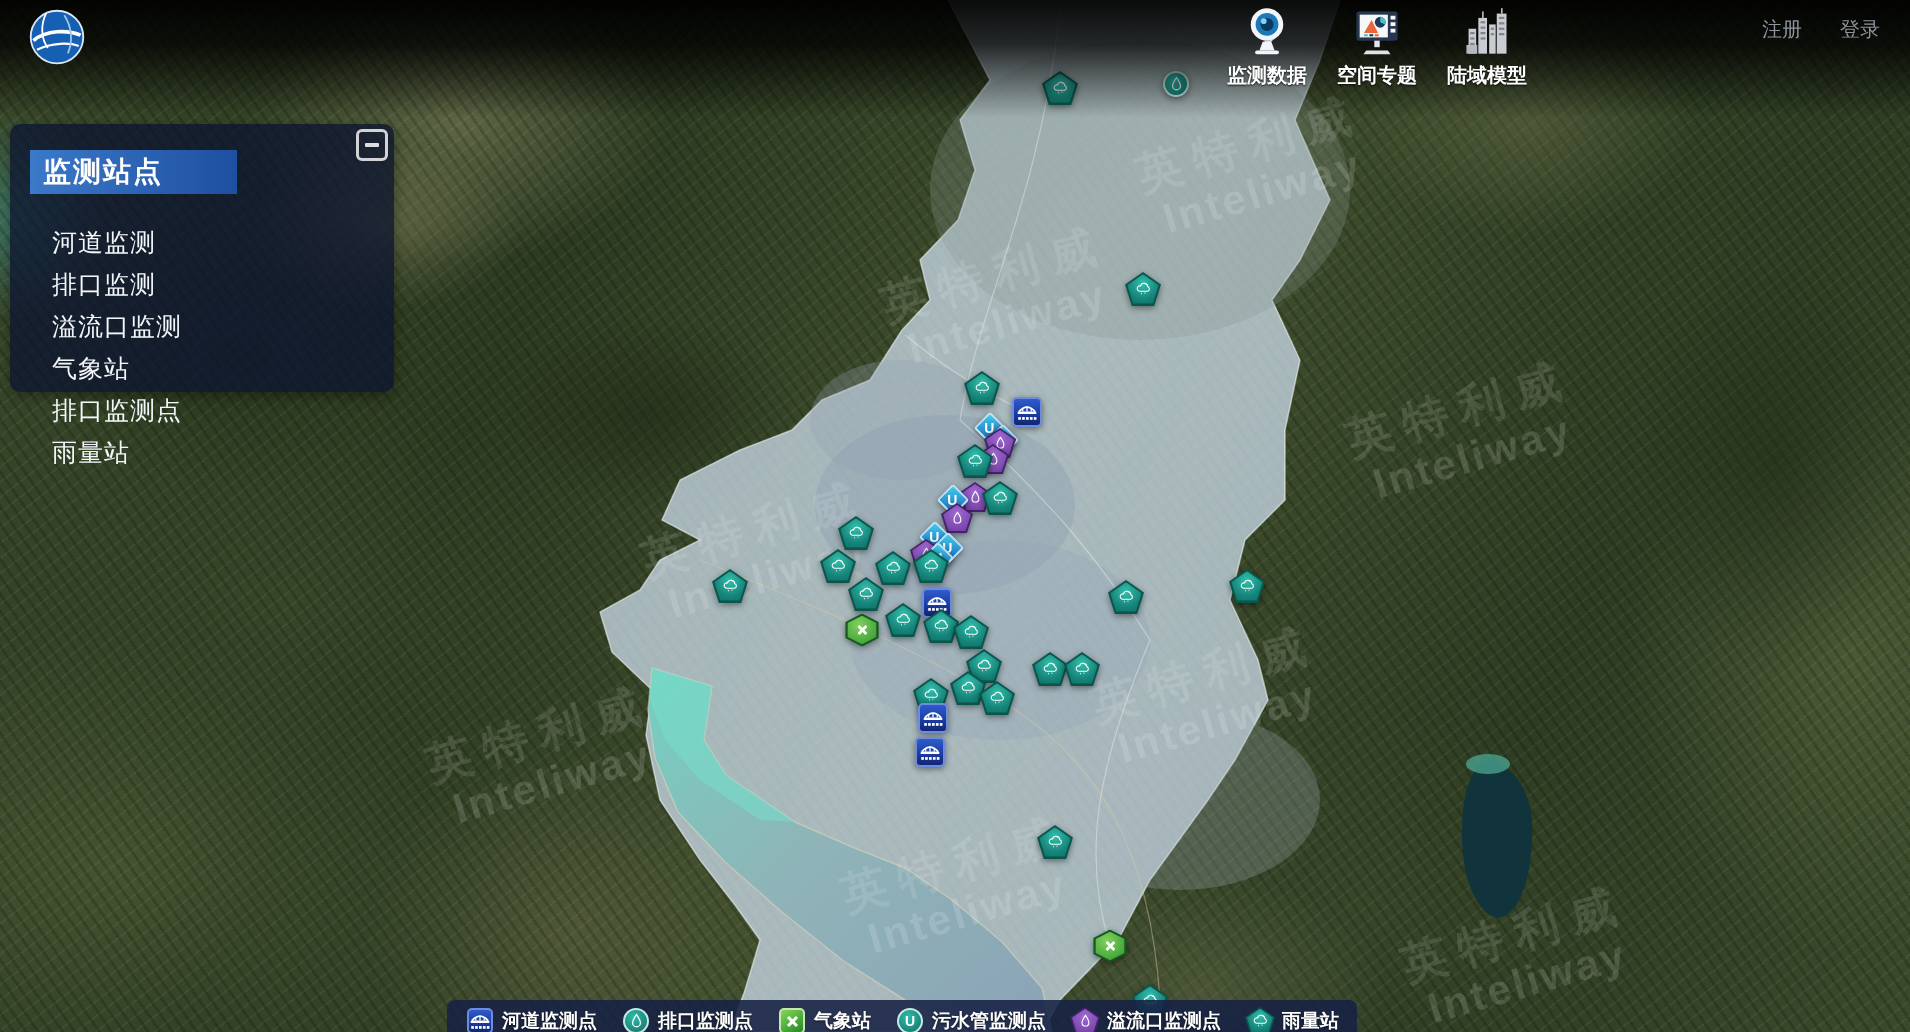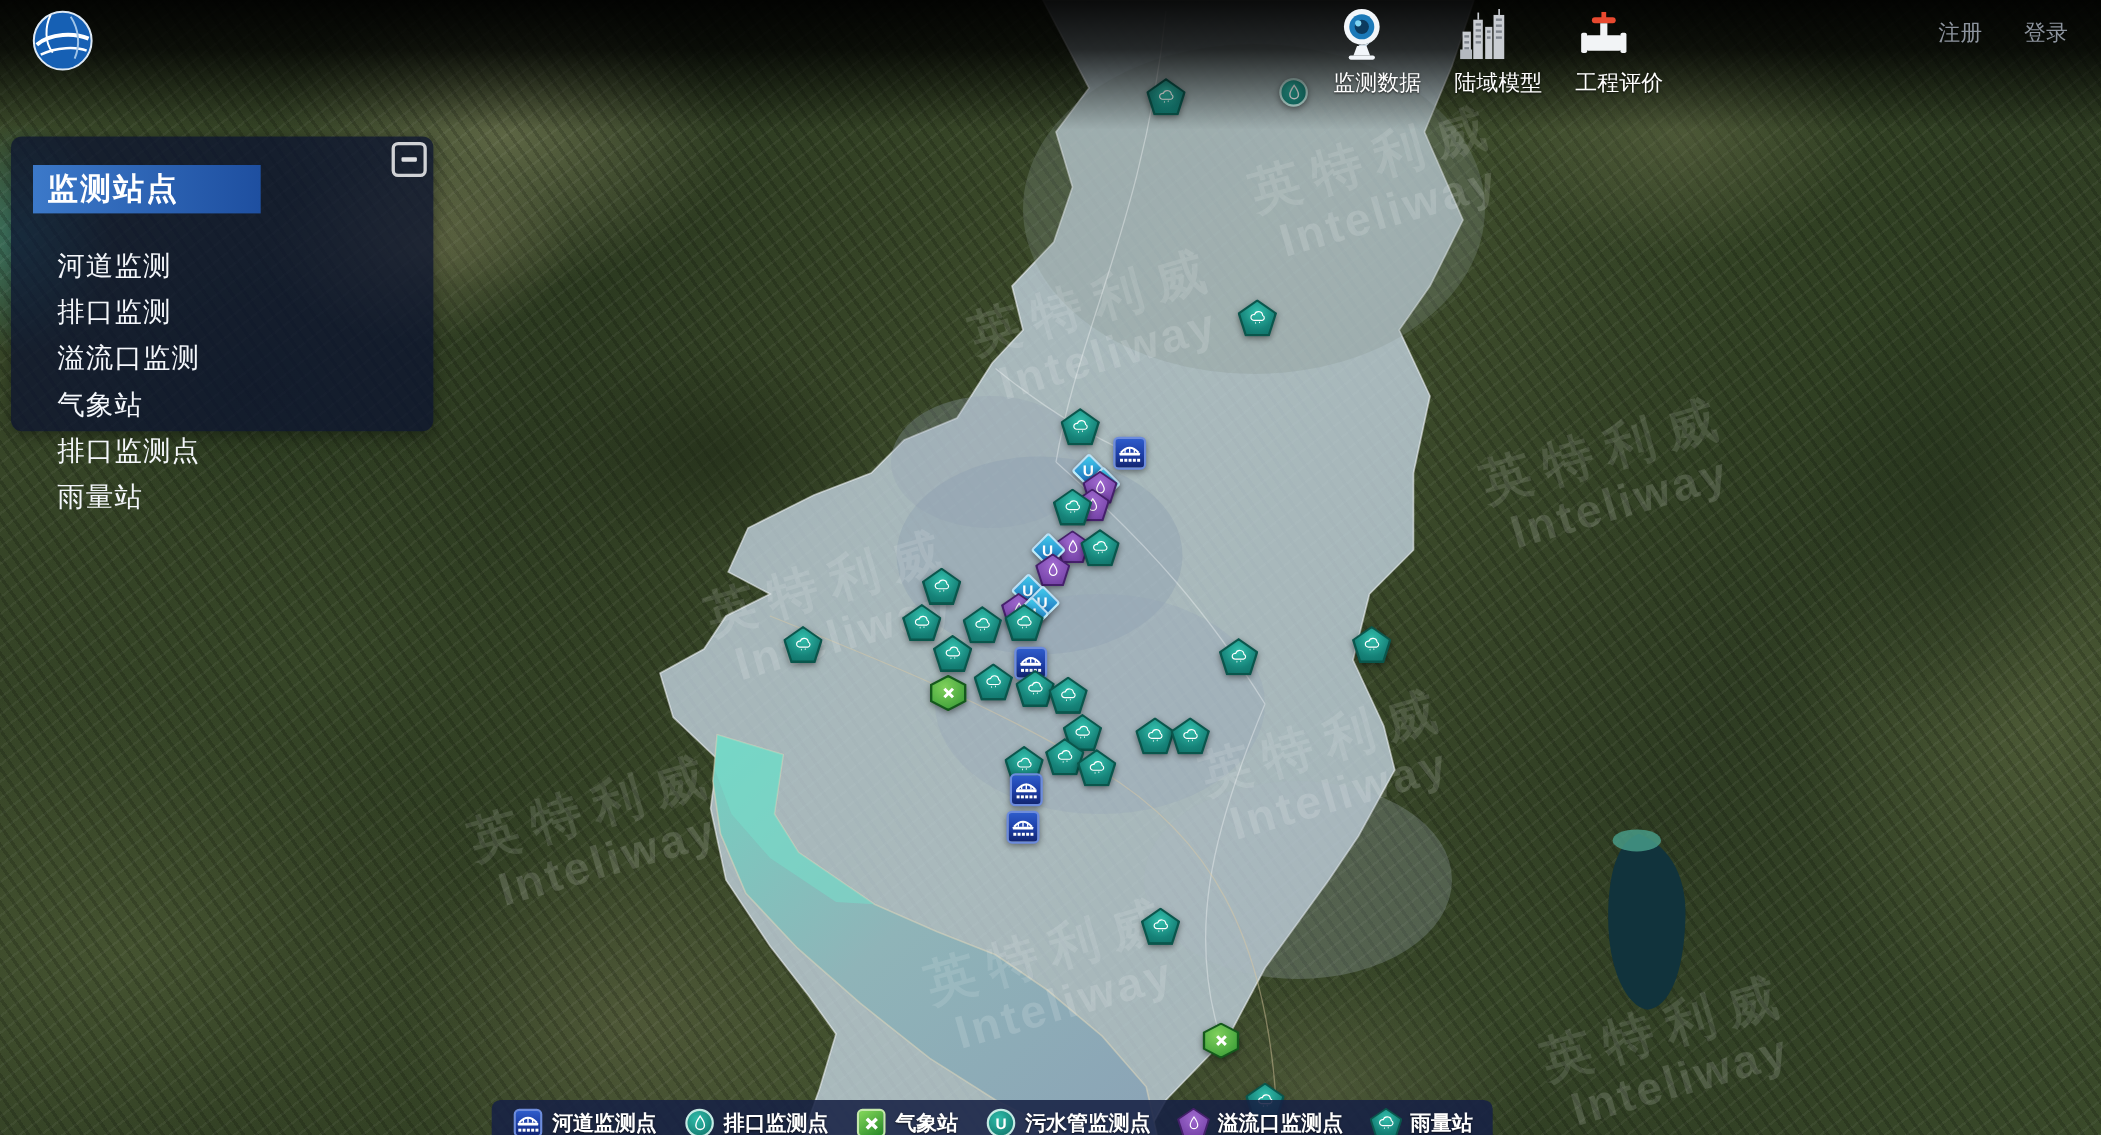--- a/index.html
+++ b/index.html
@@ -67,21 +67,21 @@
        background:linear-gradient(145deg,#7bd055 10%,#2e8f2c 90%);border:2px solid #c4e9ab;}
 
   
   .top-gradient{position:absolute;left:0;top:0;width:100%;height:118px;z-index:9;pointer-events:none;
     background:linear-gradient(180deg,rgba(0,0,0,.94) 0%,rgba(0,0,0,.78) 38%,rgba(0,0,0,.35) 72%,rgba(0,0,0,0) 100%);}
   .brand{position:absolute;left:28px;top:8px;z-index:10;display:flex;align-items:center;gap:22px;}
   .brand .logo{width:58px;height:58px;}
   .app-title{color:#fff;font-size:33px;font-weight:500;letter-spacing:1.5px;
              text-shadow:0 1px 3px rgba(0,0,0,.8);}
   .mainnav{position:absolute;left:1212px;top:6px;z-index:10;display:flex;}
-  .nav-item{width:110px;display:flex;flex-direction:column;align-items:flex-start;gap:4px;cursor:pointer;}
+  .nav-item{width:110px;display:flex;flex-direction:column;align-items:center;gap:4px;cursor:pointer;font-weight:bold;}
   .nav-item svg{height:52px;}
   .nav-label{color:#fff;font-size:20px;text-shadow:0 1px 2px rgba(0,0,0,.8);white-space:nowrap;}
   .auth{position:absolute;left:1762px;top:16px;z-index:10;display:flex;gap:38px;text-align:center;}
   .auth a{color:#8d949e;font-size:20px;text-decoration:none;cursor:pointer;}
 
   
   .panel{position:absolute;left:10px;top:124px;width:384px;height:268px;z-index:11;
          background:rgba(13,20,48,.78);border-radius:10px;box-shadow:0 4px 14px rgba(0,0,0,.35);}
   .panel-min{position:absolute;top:5px;right:6px;width:32px;height:32px;border:3px solid rgba(255,255,255,.8);
              border-radius:6px;box-sizing:border-box;display:flex;align-items:center;justify-content:center;cursor:pointer;}
@@ -618,20 +618,38 @@
       <svg viewBox="0 0 48 48">
         <circle cx="24" cy="17" r="15" fill="#f2f6fa"></circle>
         <circle cx="24" cy="17" r="10.5" fill="#1b79b8"></circle>
         <circle cx="24" cy="17" r="6" fill="#0c3a5e"></circle>
         <circle cx="21" cy="14" r="2.6" fill="#7fd4f2"></circle>
         <path d="M33 28 a15 15 0 0 1 -12 4 l4 4 z" fill="#cfdde8"></path>
         <path d="M20 33 h8 l3 8 H17 z" fill="#f2f6fa"></path>
         <rect x="13" y="41" width="22" height="3.5" rx="1.7" fill="#f2f6fa"></rect>
       </svg>
       <span class="nav-label">监测数据</span>
+    </div>
+    <div class="nav-item">
+      <svg viewBox="0 0 48 48">
+        <rect x="5" y="5" width="38" height="27" rx="2.5" fill="#27364f"></rect>
+        <rect x="8" y="8" width="26" height="21" fill="#f5f7f9"></rect>
+        <path d="M12 25 L19 13 L25 25 Z" fill="#e8683c"></path>
+        <circle cx="27" cy="15" r="5" fill="#1d3a5f"></circle>
+        <path d="M27 15 L27 10 A5 5 0 0 1 31.5 17 Z" fill="#49c4c4"></path>
+        <rect x="36.5" y="9" width="4.5" height="3.5" fill="#f5f7f9"></rect>
+        <rect x="36.5" y="15" width="4.5" height="3.5" fill="#f5f7f9"></rect>
+        <rect x="36.5" y="21" width="4.5" height="3.5" fill="#f5f7f9"></rect>
+        <rect x="12" y="26" width="3.5" height="2" fill="#49c4c4"></rect>
+        <rect x="17" y="26" width="3.5" height="2" fill="#1d3a5f"></rect>
+        <rect x="22" y="26" width="3.5" height="2" fill="#e8683c"></rect>
+        <rect x="21.5" y="32" width="5" height="6" fill="#dfe3e8"></rect>
+        <path d="M14 41 h20 l2.5 3.5 h-25 z" fill="#dfe3e8"></path>
+      </svg>
+      <span class="nav-label">空间专题</span>
     </div>
     <div class="nav-item">
       <svg viewBox="0 0 48 48">
         <g fill="#c9cdd2">
           <rect x="7" y="21" width="7" height="23"></rect>
           <rect x="16" y="11" width="8" height="33"></rect>
           <rect x="26" y="17" width="6" height="27"></rect>
           <rect x="33" y="7" width="9" height="37"></rect>
           <rect x="19.5" y="5" width="1.4" height="6"></rect>
           <rect x="37" y="2" width="1.4" height="5"></rect>
@@ -648,31 +666,20 @@
             <rect x="27.5" y="25" width="3" height="2"></rect>
           <rect x="35" y="10" width="5" height="2"></rect>
             <rect x="35" y="15" width="5" height="2"></rect>
           <rect x="35" y="20" width="5" height="2"></rect>
             <rect x="35" y="25" width="5" height="2"></rect>
         </g>
         <rect x="5" y="36" width="10" height="8" fill="#b4b9bf"></rect>
       </svg>
       <span class="nav-label">陆域模型</span>
     </div>
-    <div class="nav-item">
-      <svg viewBox="0 0 48 48">
-        <rect x="22" y="4.5" width="4" height="7" fill="#e8492f"></rect>
-        <rect x="14" y="9" width="20" height="5" rx="2.5" fill="#e8492f"></rect>
-        <rect x="21" y="14" width="6" height="11" fill="#f2f4f6"></rect>
-        <rect x="8" y="24" width="32" height="13" rx="3" fill="#f2f4f6"></rect>
-        <rect x="5" y="22" width="5" height="17" rx="1.5" fill="#f2f4f6"></rect>
-        <rect x="38" y="22" width="5" height="17" rx="1.5" fill="#f2f4f6"></rect>
-      </svg>
-      <span class="nav-label">工程评价</span>
-    </div>
   </nav>
 
   <div class="auth">
     <a>注册</a>
     <a>登录</a>
   </div>
 
   <aside class="panel">
     <div class="panel-min">
       <span class="bar"></span>

